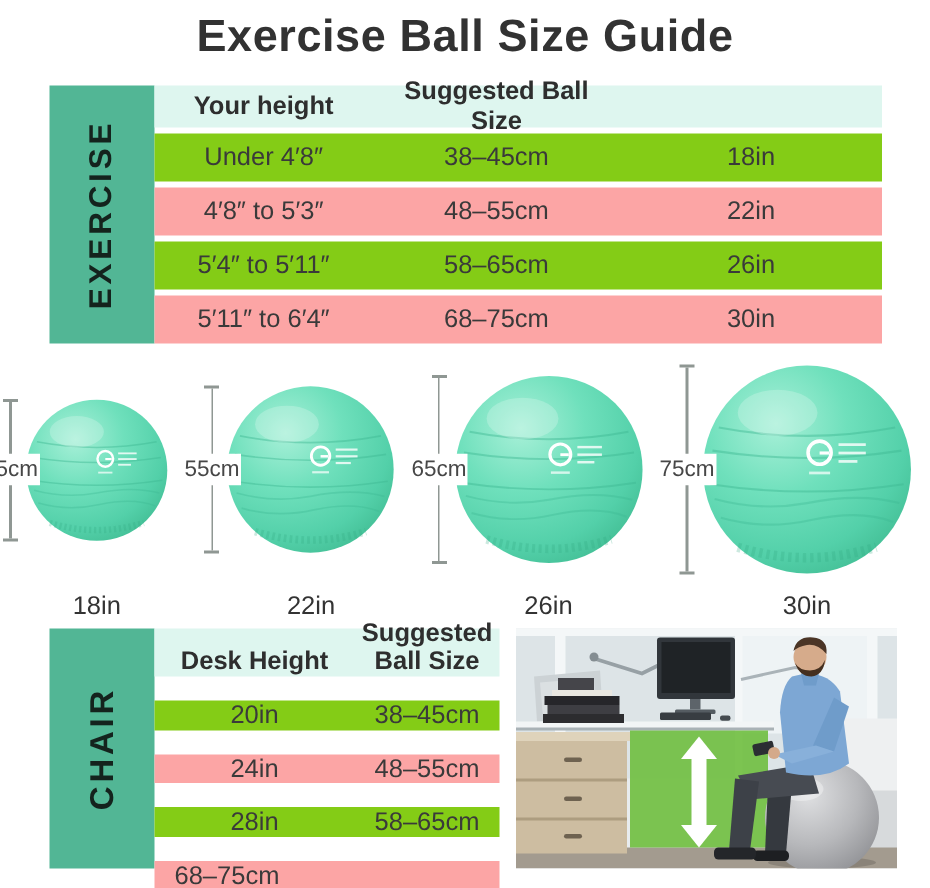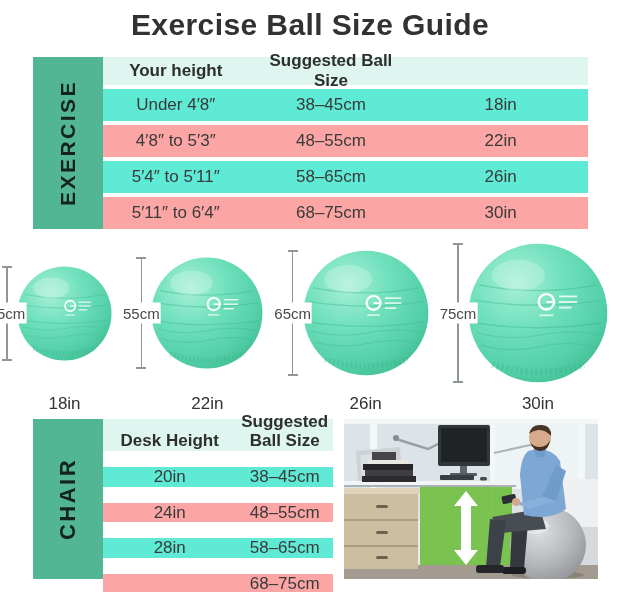--- a/index.html
+++ b/index.html
@@ -21,35 +21,35 @@
     flex: 0 0 70px;
   }
   .sidebar-text {
     transform: rotate(-90deg); white-space: nowrap; font-weight: bold;
     font-size: 21px; letter-spacing: 2.5px; color: #14231d;
   }
   .grid { flex: 1; display: flex; flex-direction: column; }
   .row { display: flex; align-items: center; }
   .row + .row { margin-top: 4px; }
   .row.head { background: #def6ef; font-weight: bold; color: #2e2e2e; }
-  .row.dark { background: #5eead4; }
+  .row.dark { background: #84cc16; }
   .row.light { background: #fca5a5; }
   .cell { text-align: center; font-size: 17px; line-height: 1.15; padding: 0 4px; }
   
   .exercise .row.head { height: 28px; font-size: 15px; }
   .exercise .row.dark, .exercise .row.light { height: 32px; }
   .exercise .c1 { width: 30%; }
   .exercise .c2 { width: 34%; }
   .exercise .c3 { width: 36%; }
   
   .table-block.chair { width: 300px; height: 160px; flex: 0 0 300px; }
   .chair .sidebar-text { font-size: 22px; }
   .chair .row.head { height: 32px; font-size: 13.5px; align-items: flex-end; }
   .chair .row.dark, .chair .row.light { height: 29px; }
-  .chair .row + .row { margin-top: 16px; justify-content: flex-end; }
+  .chair .row + .row { margin-top: 16px; }
   .chair .c1 { width: 58%; }
   .chair .c2 { width: 42%; }
   
   .balls {
     height: 188px; display: flex; justify-content: space-between; align-items: flex-start;
     padding: 8px 12px 0 2px;
   }
   .ball-group { display: flex; flex-direction: column; align-items: center; margin: 0; }
   .measure { display: flex; align-items: center; gap: 5px; height: 152px; }
   .ruler {

